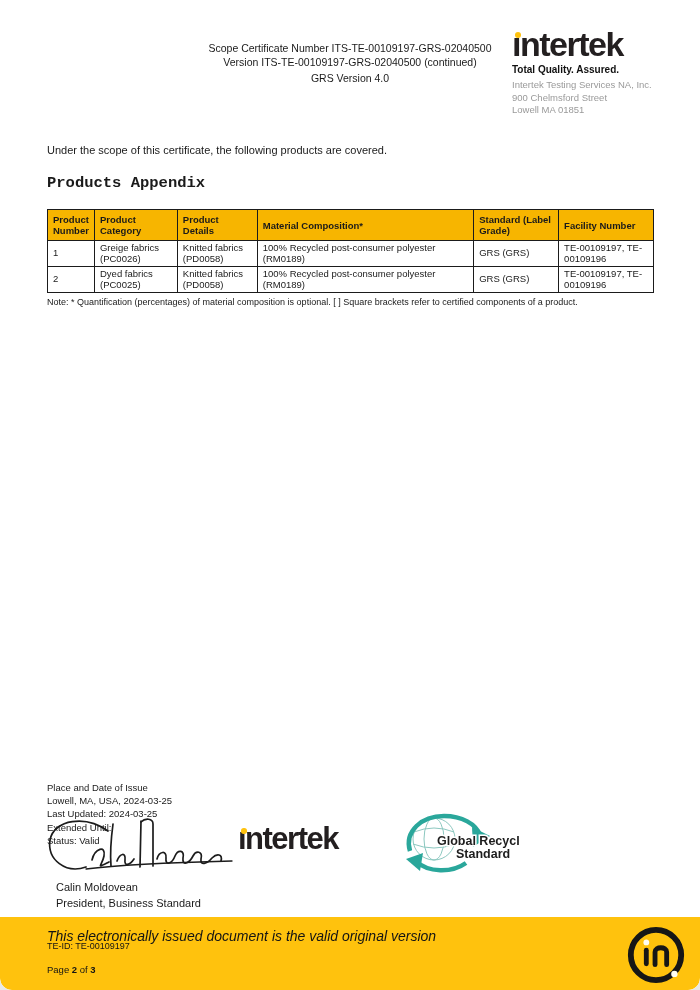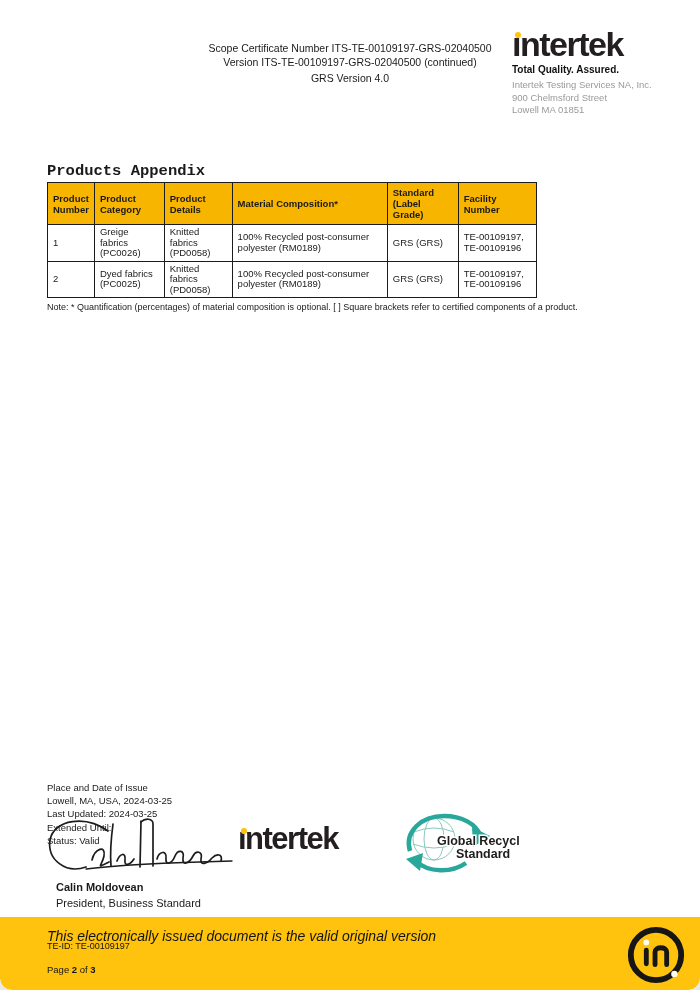--- a/index.html
+++ b/index.html
@@ -23,38 +23,38 @@
   .wordmark .i-dot { position:absolute; background:#FFC20D; border-radius:50%; }
   .wordmark-lg .i-dot { width:6px; height:6px; left:3px; top:5px; }
   .wordmark-sm .i-dot { width:5.5px; height:5.5px; left:3px; top:5px; }
   .tagline { font-size:10px; font-weight:bold; color:#111; margin-top:3px; }
   .address { font-size:9.5px; color:#9a9a9a; line-height:12.5px; margin-top:4px; }
 
   
   .main { position:absolute; left:47px; top:144px; width:608px; }
   .intro { font-size:11px; }
   .section-title { font-size:15.5px; font-weight:bold; margin-top:18px;font-family:Liberation Mono, monospace; }
-  table.products { border-collapse:collapse; margin-top:2px; width:490px; border:1.5px solid #1b1b1b; }
+  table.products { border-collapse:collapse; margin-top:17px; width:607px; border:1.5px solid #1b1b1b; }
   table.products th, table.products td { border:1px solid #1b1b1b; vertical-align:middle; text-align:left; }
   table.products th {
     background:#F7B500; font-size:9.5px; font-weight:bold; line-height:11px;
     padding:4px 5px; height:30px;
   }
   table.products td { font-size:9.5px; line-height:10.5px; padding:2px 5px; height:23px; }
   .col-num { width:47px; } .col-cat { width:83px; } .col-det { width:80px; }
   .col-mat { width:217px; } .col-std { width:85px; } .col-fac { width:95px; }
   .note { font-size:9px; margin-top:4px; }
 
   
   .issue-block { position:absolute; left:47px; top:747px; font-size:9.5px; line-height:13.2px;margin-top:34px; }
   .signature { position:absolute; left:40px; top:809px; }
   .footer-logo { position:absolute; left:238px; top:823px; }
   .grs-logo { position:absolute; left:400px; top:811px; }
   .signatory { position:absolute; left:56px; top:881px; }
-  .signatory-name { font-size:11px; font-weight:bold; }
+  .signatory-name { font-size:11px; font-weight:normal; }
   .signatory-title { font-size:11px; margin-top:4px; }
 
   
   .yellow-bar { position:absolute; left:0; bottom:0; width:700px; height:73px; background:#FFC20D; border-radius:0 0 12px 12px; }
   .bar-notice { position:absolute; left:47px; top:11px; font-size:14px; font-weight:normal; font-style:italic; color:#141414; }
   .bar-teid { position:absolute; left:47px; top:24px; font-size:9px; color:#141414; }
   .bar-page { position:absolute; left:47px; top:47px; font-size:9.5px; color:#141414; }
   .bar-page b { font-weight:bold; }
   .circle-mark { position:absolute; right:13px; top:7px; }
 </style>
@@ -75,20 +75,21 @@
     </div>
     <div class="tagline">Total Quality. Assured.</div>
     <div class="address">
       <div>Intertek Testing Services NA, Inc.</div>
       <div>900 Chelmsford Street</div>
       <div>Lowell MA 01851</div>
     </div>
   </div>
 
   <div class="main">
+    <div class="intro">Under the scope of this certificate, the following products are covered.</div>
     <div class="section-title">Products Appendix</div>
 
     <table class="products">
       <thead>
         <tr>
           <th class="col-num">Product Number</th>
           <th class="col-cat">Product Category</th>
           <th class="col-det">Product Details</th>
           <th class="col-mat">Material Composition*</th>
           <th class="col-std">Standard (Label Grade)</th>

